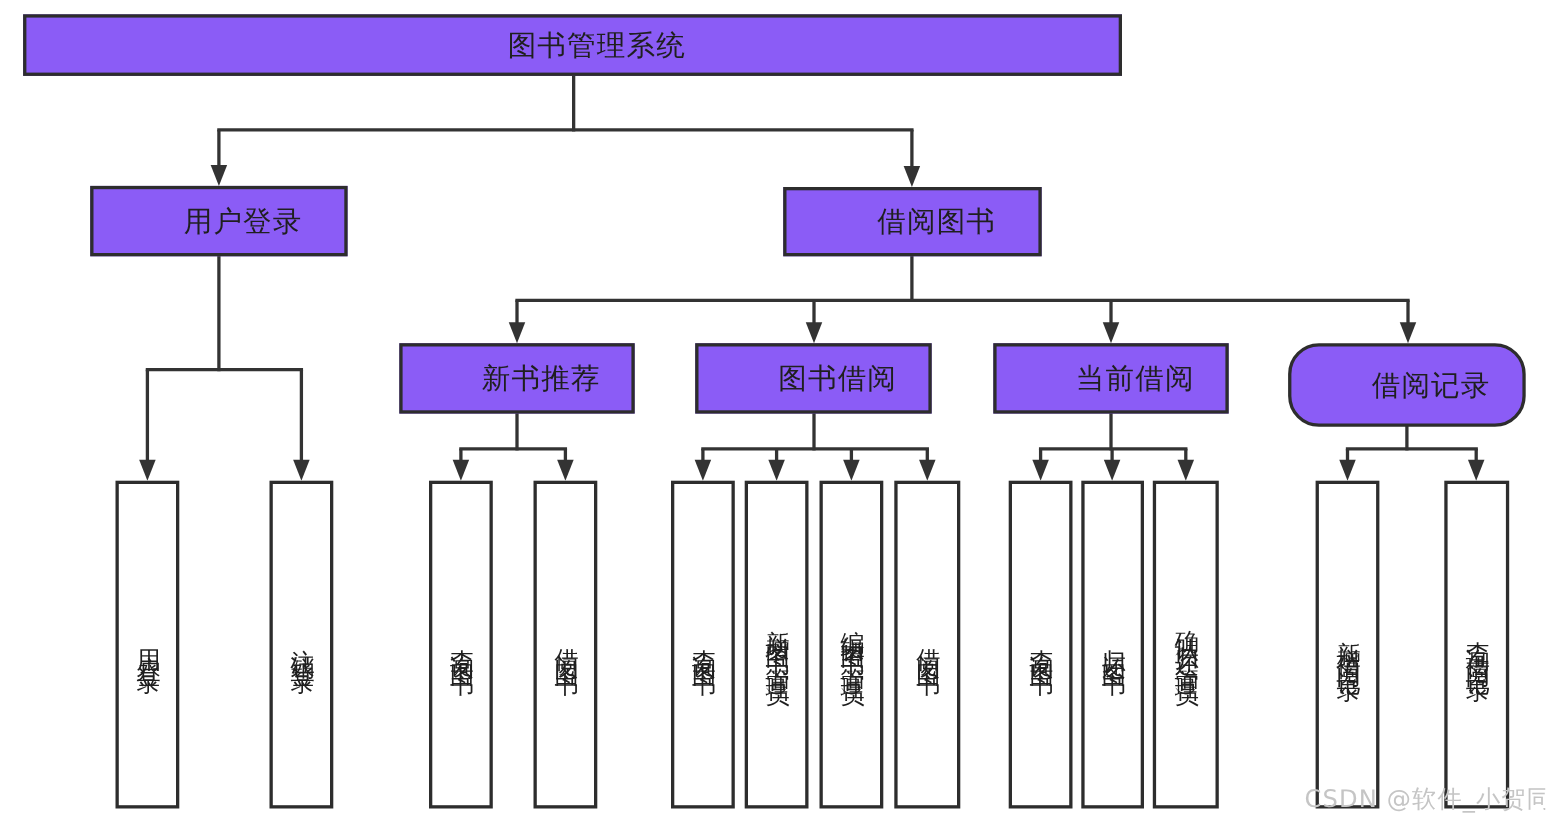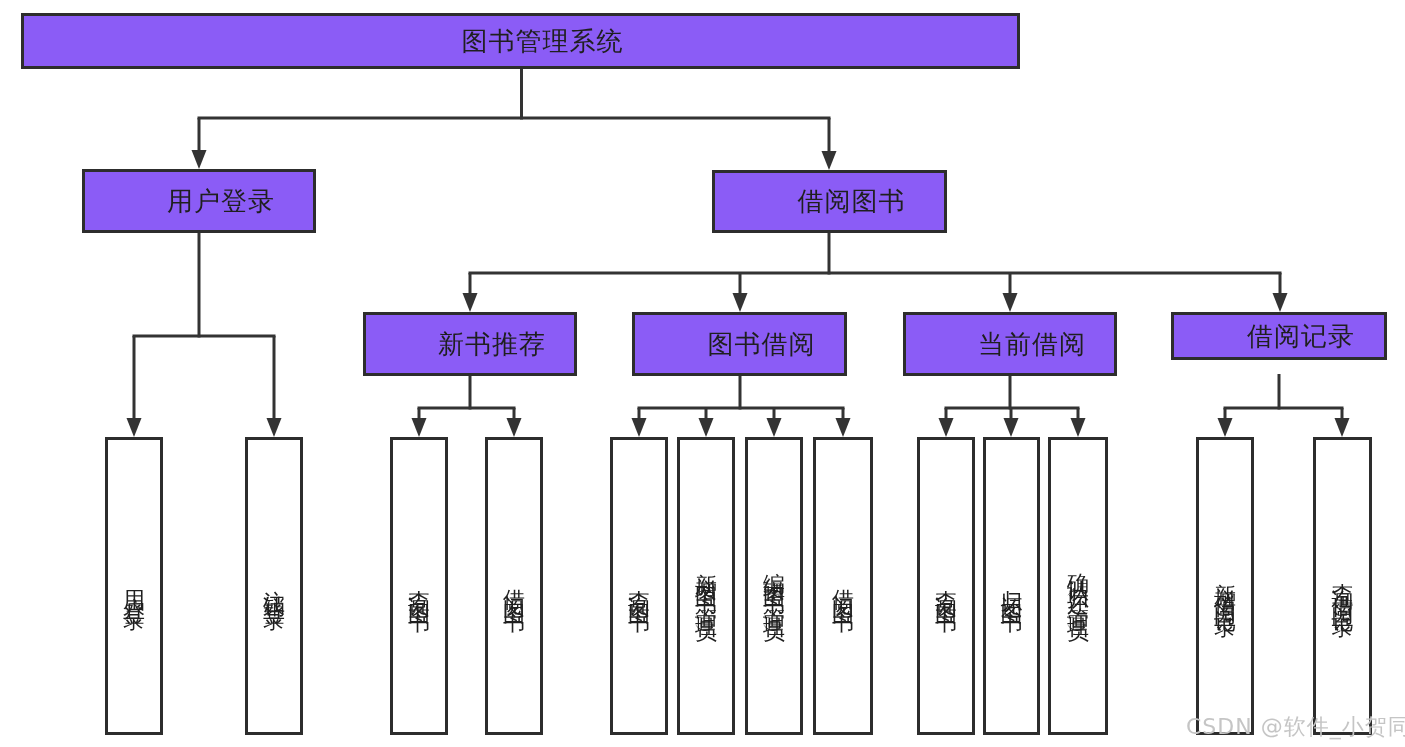--- a/index.html
+++ b/index.html
@@ -155,21 +155,21 @@
   </div>
 
   <div class="box" style="left:632px; top:312px; width:215px; height:64px;">
     <span>图书借阅</span>
   </div>
 
   <div class="box" style="left:903px; top:312px; width:214px; height:64px;">
     <span>当前借阅</span>
   </div>
 
-  <div class="box" style="left:1171px; top:312px; width:216px; height:48px;">
+  <div class="box" style="left:1171px; top:312px; width:216px; height:76px;border-radius:28px;">
     <span>借阅记录</span>
   </div>
 
   <div class="vbox" style="left:105px; width:58px;">
     <span class="vlbl">用户登录</span>
   </div>
 
   <div class="vbox" style="left:245px; width:58px;">
     <span class="vlbl">注销登录</span>
   </div>

